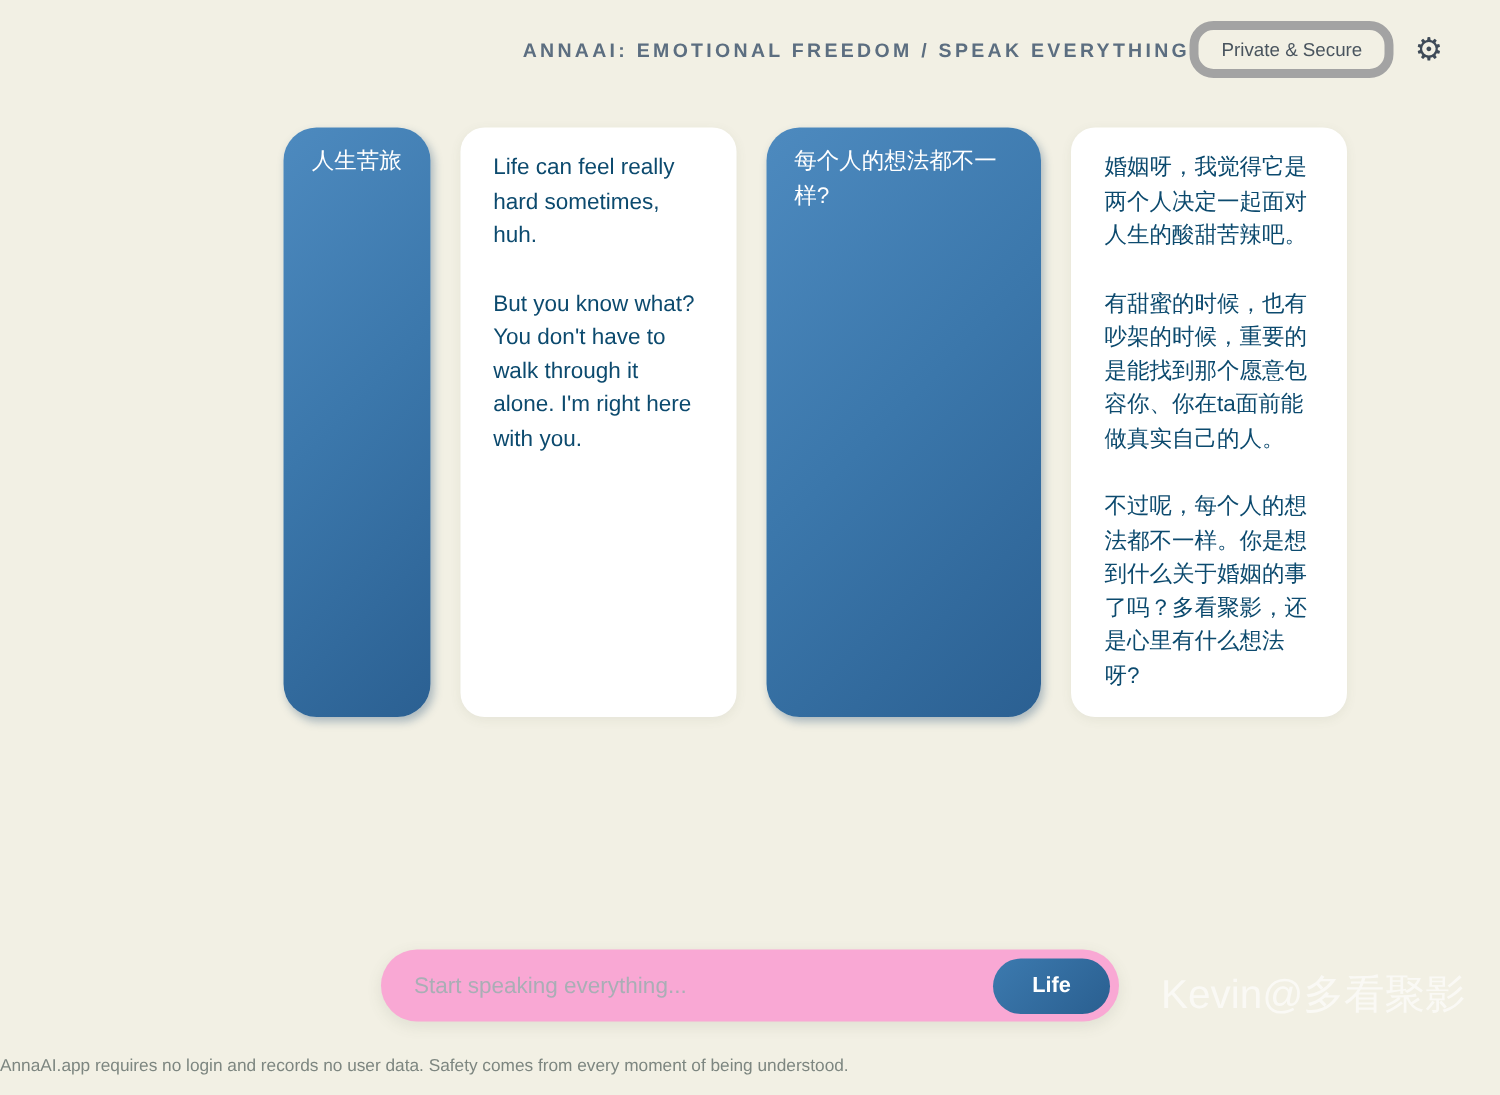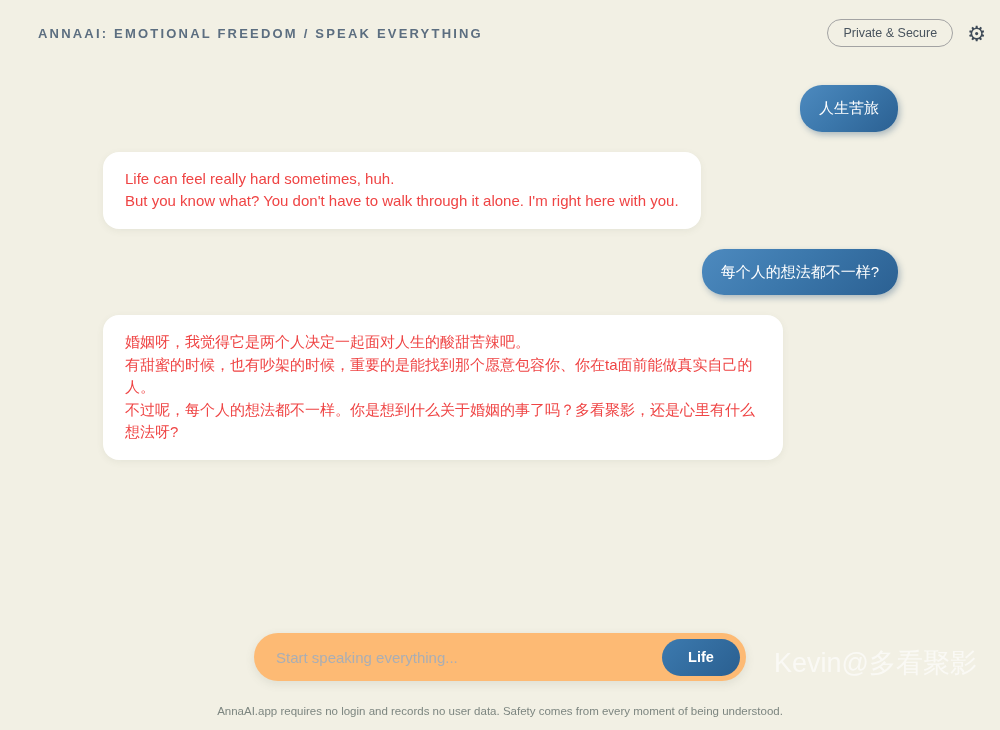--- a/index.html
+++ b/index.html
@@ -9,52 +9,51 @@
     background: #F2F0E4;
     font-family: "Liberation Sans", "DejaVu Sans", sans-serif;
     overflow: hidden;
   }
 
   
   .header {
     height: 48px;
     display: flex;
     align-items: center;
-    justify-content: space-between;
-    padding: 18px 14px 0 38px;
+    justify-content: flex-end;
+    padding: 18px 38px 0 38px;
   }
   .app-title {
     font-size: 13px;
     font-weight: 700;
     letter-spacing: 2.2px;
     color: #5C6E80;
     text-transform: uppercase;
   }
   .header-right { display: flex; align-items: center; gap: 14px; }
   .badge {
-    border: 1px solid #a3a3a3;
+    border: 6px solid #a3a3a3;
     border-radius: 16px;
     padding: 6px 15px;
     font-size: 12.5px;
     color: #49545E;
     background: transparent;
     white-space: nowrap;
   }
   .gear {
     font-size: 21px;
     color: #3E4A57;
     line-height: 1;
     cursor: pointer;
     user-select: none;
   }
 
   
   .chat {
     display: flex;
-    flex-direction: column;
     gap: 20px;
     padding: 37px 102px 0 103px;
   }
   .msg-row { display: flex; width: 100%; }
   .msg-row.user { justify-content: flex-end; }
   .msg-row.ai   { justify-content: flex-start; }
 
   .bubble {
     border-radius: 20px;
     font-size: 15px;
@@ -62,37 +61,37 @@
   }
   .bubble.user {
     background: linear-gradient(135deg, #4D8ABF 0%, #3B77AB 48%, #2B6092 100%);
     color: #FFFFFF;
     padding: 12px 19px;
     border-radius: 22px;
     box-shadow: 2px 3px 6px rgba(43, 82, 120, 0.35);
   }
   .bubble.ai {
     background: #FFFFFF;
-    color: #ef4444;
+    color: #0c4a6e;
     padding: 16px 22px;
     max-width: 680px;
     border-radius: 16px;
     box-shadow: 0 2px 7px rgba(90, 100, 80, 0.08);
   }
-  .bubble .msg-p + .msg-p { }
+  .bubble .msg-p + .msg-p { margin-top: 23px; }
 
   
   .composer {
     position: absolute;
     left: 50%;
     bottom: 49px;
     transform: translateX(-50%);
     width: 492px;
     height: 48px;
-    background: #fdba74;
+    background: #f9a8d4;
     border-radius: 24px;
     box-shadow: 0 3px 10px rgba(90, 100, 80, 0.12);
     display: flex;
     align-items: center;
     padding: 0 6px 0 22px;
   }
   .composer input {
     flex: 1;
     border: none;
     outline: none;
@@ -114,21 +113,21 @@
     cursor: pointer;
     font-family: "Liberation Sans", "DejaVu Sans", sans-serif;
   }
 
   
   .footer {
     position: absolute;
     bottom: 13px;
     left: 0;
     width: 100%;
-    text-align: center;
+    text-align: left;
     font-size: 11.5px;
     color: #7D8680;
   }
 
   
   .watermark {
     position: absolute;
     left: 774px;
     top: 645px;
     font-size: 27px;

